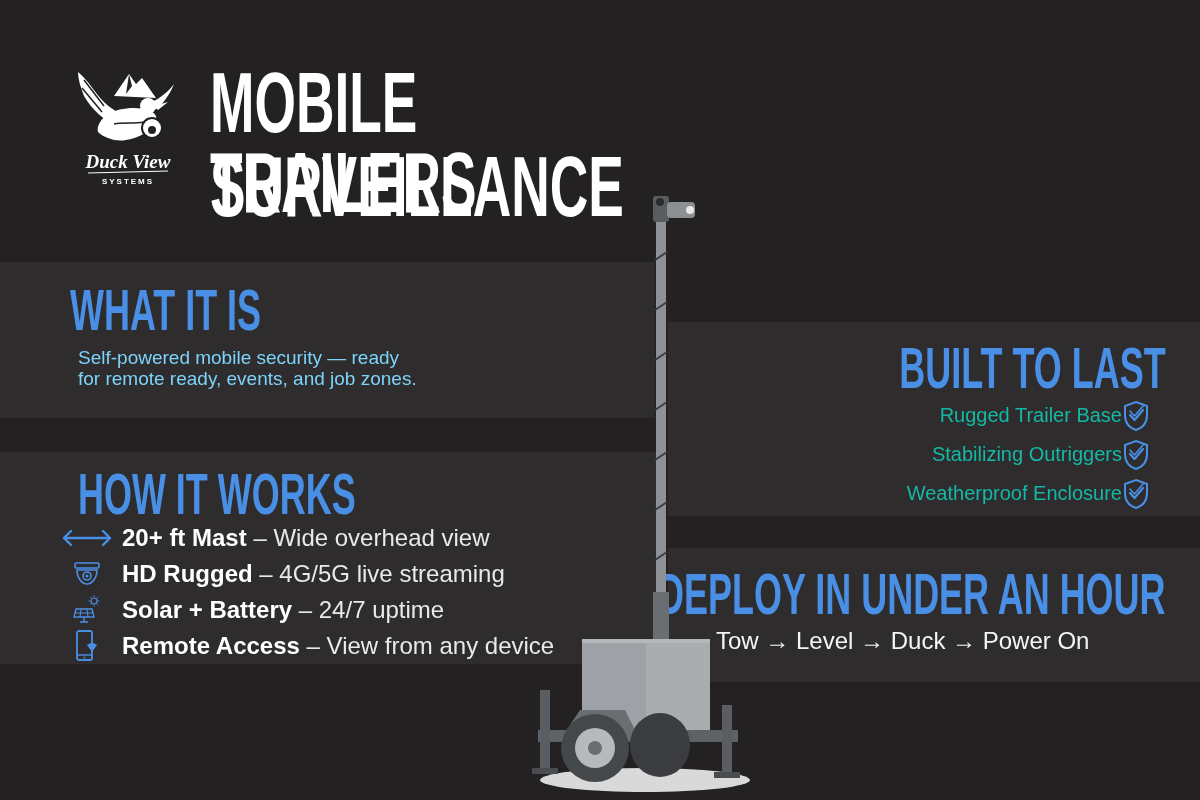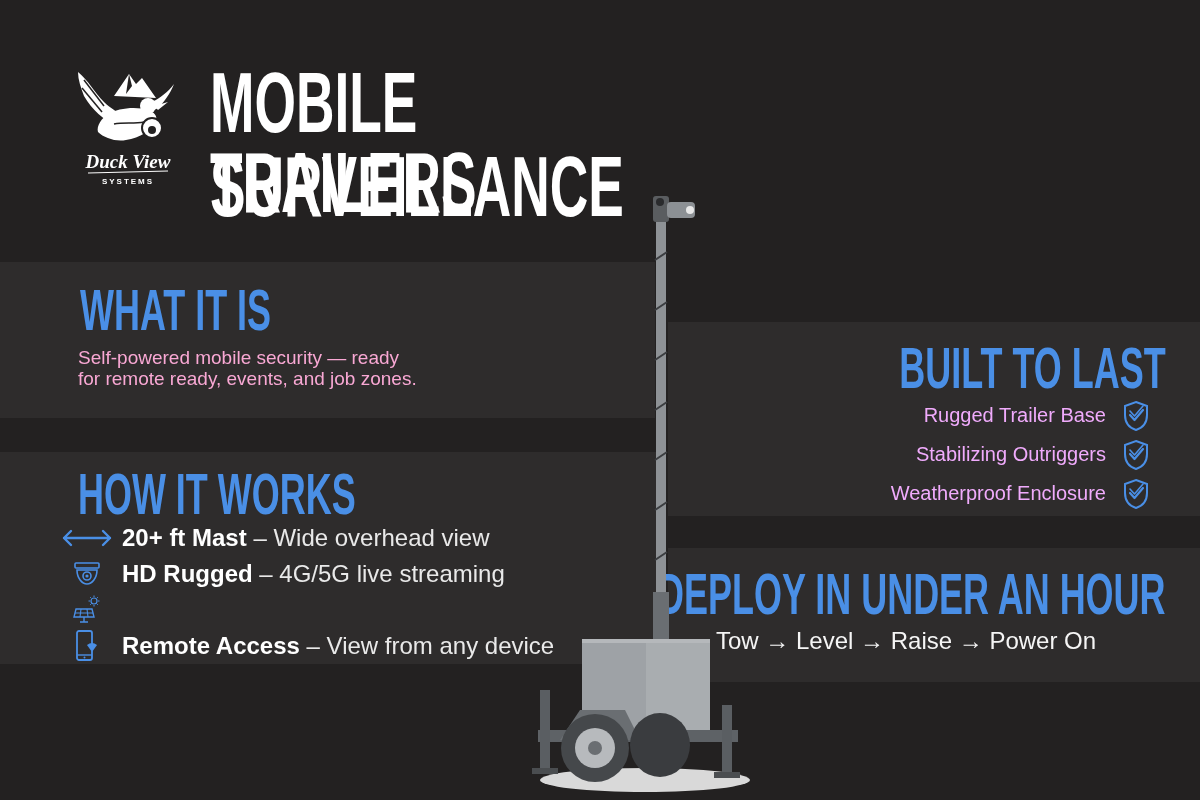--- a/index.html
+++ b/index.html
@@ -21,52 +21,52 @@
     color: #ffffff;
     transform: scaleX(0.62);
     transform-origin: left top;
     font-weight: 700;
     letter-spacing: 0px;
     height: 80px;
   }
 
   
   #what-band { left: 0; top: 262px; width: 655px; height: 156px; }
-  #what-heading { position: absolute; left: 80px; top: 282px; }
+  #what-heading { position: absolute; left: 70px; top: 282px; }
   .section-heading {
     font-size: 58px; line-height: 56px;
     color: #4a8fe6;
     transform: scaleX(0.62);
     transform-origin: left top;
     font-weight: 700;
     white-space: nowrap;
     display: inline-block;
   }
   #what-text {
     position: absolute; left: 78px; top: 347px;
-    font-size: 19px; line-height: 21px; color: #f9a8d4;
+    font-size: 19px; line-height: 21px; color: #7dd3fc;
     width: 480px;
   }
 
   
   #how-band { left: 0; top: 452px; width: 660px; height: 212px; }
   #how-heading { position: absolute; left: 78px; top: 466px; }
   #how-list { position: absolute; left: 52px; top: 520px; }
   .how-item { display: flex; align-items: center; height: 36px; }
   .how-item .ico { width: 70px; display: flex; justify-content: center; align-items: center; }
   .how-item .txt { font-size: 24px; color: #e9e9e9; white-space: nowrap; }
   .how-item b { color: #ffffff; font-weight: 700; }
 
   
   #built-band { left: 668px; top: 322px; width: 532px; height: 194px; }
   #built-heading { position: absolute; right: 34px; top: 340px; }
   #built-heading .section-heading { transform-origin: right top; }
   #built-list { position: absolute; right: 50px; top: 396px; text-align: right; }
   .built-item { display: flex; justify-content: flex-end; align-items: center; height: 39px; }
-  .built-item .txt { font-size: 20px; color: #f0abfc; margin-right: 16px; white-space: nowrap; }
+  .built-item .txt { font-size: 20px; color: #14b8a6; white-space: nowrap; }
 
   
   #deploy-band { left: 668px; top: 548px; width: 532px; height: 134px; }
   #deploy-heading { position: absolute; right: 34px; top: 566px; }
   #deploy-heading .section-heading { transform-origin: right top; }
   #deploy-steps {
     position: absolute; left: 716px; top: 627px;
     font-size: 24px; color: #f5f5f5; white-space: nowrap;
   }
 
@@ -146,20 +146,21 @@
   <div class="how-item">
     <span class="ico">
       <svg width="30" height="30" viewBox="0 0 30 30">
         <circle cx="22" cy="6" r="3" fill="none" stroke="#4a8fe6" stroke-width="1.2"></circle>
         <path d="M22 0.5 V2 M22 10 V11.5 M16.5 6 H18 M26 6 H27.5 M18.2 2.2 L19.2 3.2 M24.8 8.8 L25.8 9.8 M25.8 2.2 L24.8 3.2 M19.2 8.8 L18.2 9.8" stroke="#4a8fe6" stroke-width="1"></path>
         <path d="M4 14 H20 L22 22 H2 Z" fill="none" stroke="#4a8fe6" stroke-width="1.4"></path>
         <path d="M3 18 H21 M9 14 L8 22 M15 14 L16 22" stroke="#4a8fe6" stroke-width="1.1"></path>
         <path d="M12 22 V27 M8 27 H16" stroke="#4a8fe6" stroke-width="1.4"></path>
       </svg>
     </span>
+    <span class="txt"><b>Solar + Battery</b><span> – 24/7 uptime</span></span>
   </div>
   <div class="how-item">
     <span class="ico">
       <svg width="24" height="32" viewBox="0 0 24 32">
         <rect x="2" y="1" width="15" height="29" rx="2" fill="none" stroke="#4a8fe6" stroke-width="1.8"></rect>
         <line x1="2" y1="25" x2="17" y2="25" stroke="#4a8fe6" stroke-width="1.4"></line>
         <circle cx="9.5" cy="27.5" r="1" fill="#4a8fe6"></circle>
         <path d="M12 15 A8 8 0 0 1 22 15 L17 22 Z" fill="#4a8fe6"></path>
       </svg>
     </span>
@@ -193,21 +194,21 @@
       <path d="M14 2 L25 6 V15 C25 23 20 28 14 30 C8 28 3 23 3 15 V6 Z" fill="none" stroke="#4a8fe6" stroke-width="2"></path>
       <path d="M8 15 L12.5 20 L21 10" fill="none" stroke="#4a8fe6" stroke-width="2.2" stroke-linecap="round" stroke-linejoin="round"></path>
       <path d="M8 11 L12.5 16 L21 6" fill="none" stroke="#4a8fe6" stroke-width="1.6" stroke-linecap="round" stroke-linejoin="round"></path>
     </svg>
   </div>
 </div>
 
 <div id="deploy-heading">
   <span class="section-heading">DEPLOY IN UNDER AN HOUR</span>
 </div>
-<div id="deploy-steps">Tow → Level → Raise → Power On</div>
+<div id="deploy-steps">Tow → Level → Duck → Power On</div>
 
 <div id="trailer">
   <svg width="240" height="610" viewBox="0 0 240 610">
 
     <rect x="143" y="6" width="16" height="26" rx="3" fill="#5a5d60"></rect>
     <circle cx="150" cy="12" r="4" fill="#2a2b2d"></circle>
     <rect x="157" y="12" width="28" height="16" rx="4" fill="#8c9094"></rect>
     <circle cx="180" cy="20" r="4" fill="#e8e8e8"></circle>
 
     <rect x="146" y="32" width="10" height="370" fill="#8e9296"></rect>

